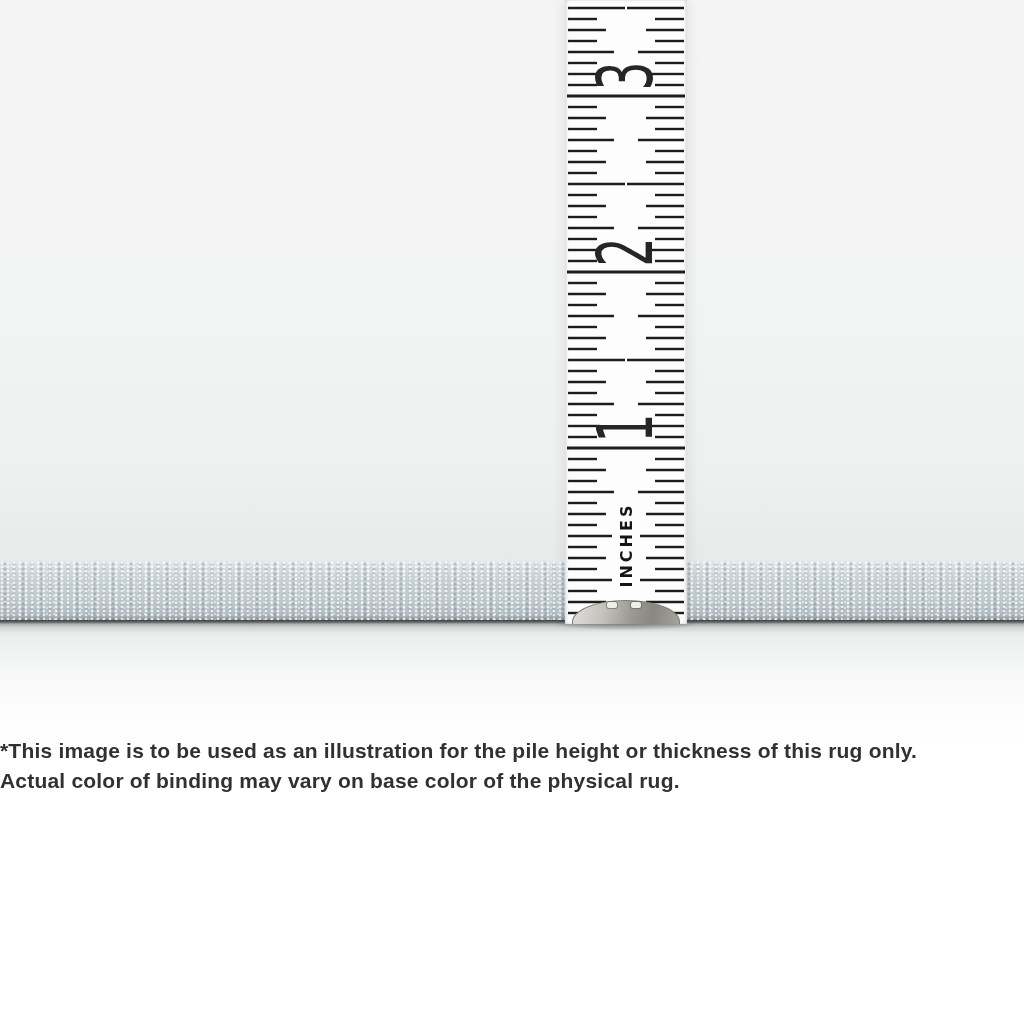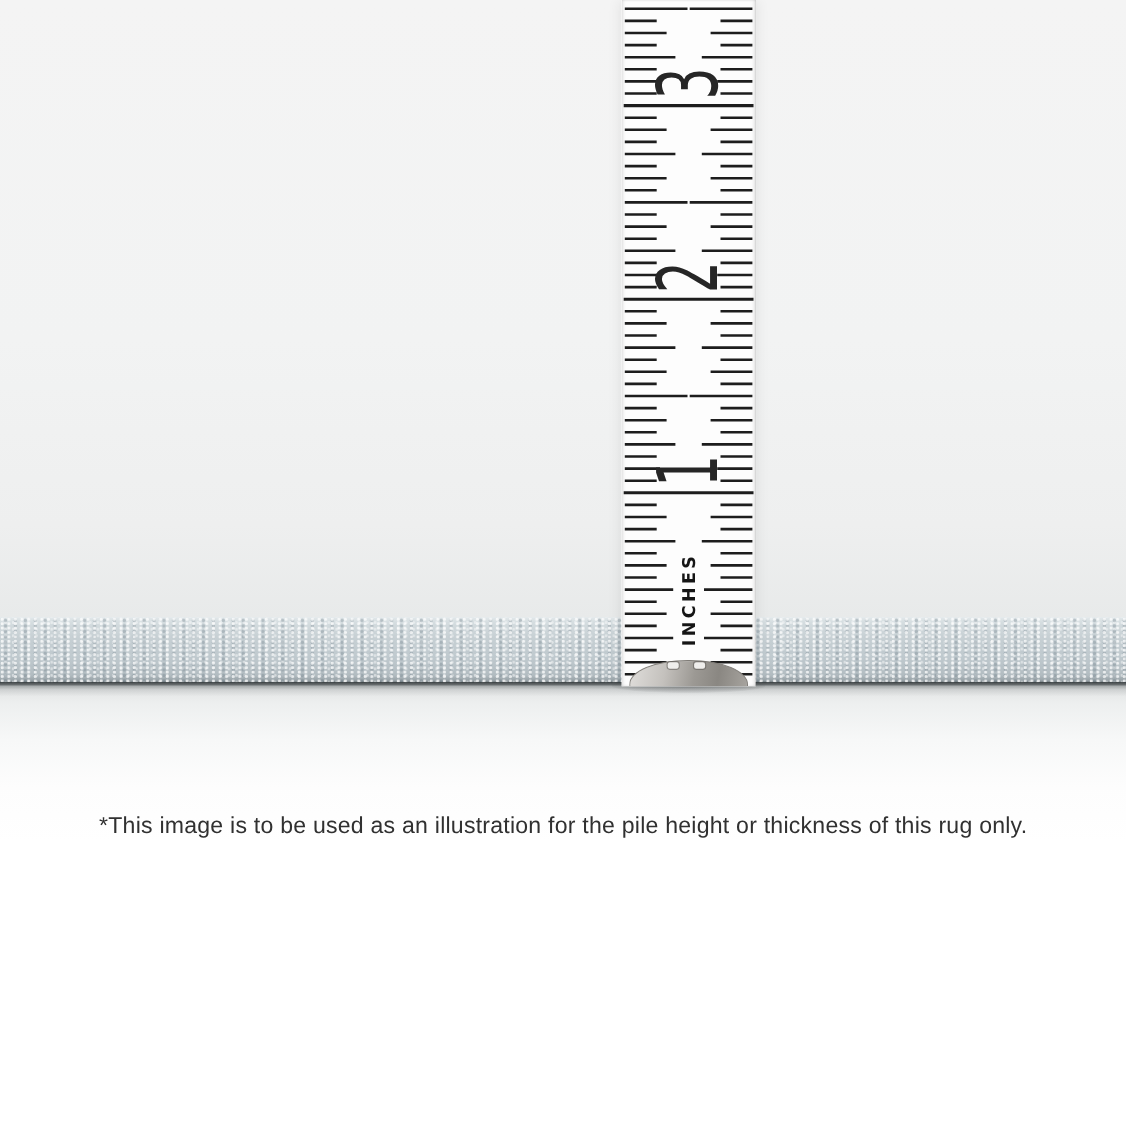--- a/index.html
+++ b/index.html
@@ -43,22 +43,22 @@
     width:106px;height:23px;border:1px solid #7f7c77;border-bottom:none;
     border-radius:53px 53px 0 0/22px 22px 0 0;
     background:linear-gradient(100deg,#e0dedb 0%,#c4c1bd 30%,var(--metal) 55%,#8a8782 75%,#a6a39e 100%);}
   .rivet{position:absolute;top:1px;width:10px;height:6px;background:#efeeec;
     border-radius:2px;box-shadow:0 0 0 1px rgba(92,90,86,.55);}
   .rivet.r1{left:34px;} .rivet.r2{left:58px;}
   .tip-shadow{position:absolute;left:556px;top:617px;width:140px;height:13px;border-radius:50%;
     background:radial-gradient(ellipse at center,rgba(40,42,43,.32) 0%,rgba(40,42,43,.12) 55%,rgba(40,42,43,0) 78%);}
 
   
-  .caption{position:absolute;left:0;right:0;top:736px;text-align:center;
-    color:var(--text);font-size:21px;line-height:30px;letter-spacing:.2px;}
+  .caption{position:absolute;left:0;right:0;top:736px;
+    color:var(--text);font-size:21px;line-height:30px;letter-spacing:.2px;font-weight:bold;}
 </style>
 </head>
 <body>
 
 <div class="scene">
   <div class="bg-top"></div>
   <div class="floor"></div>
   <div class="rug"></div>
   <div class="rug-shadow"></div>
 
@@ -183,14 +183,15 @@
       </div>
     <div class="unit">INCHES</div>
     <div class="tip">
       <span class="rivet r1"></span>
       <span class="rivet r2"></span>
     </div>
   </div>
 
   <div class="caption">
     <div>*This image is to be used as an illustration for the pile height or thickness of this rug only.</div>
+    <div>Actual color of binding may vary on base color of the physical rug.</div>
   </div>
 </div>
 
 </body></html>

